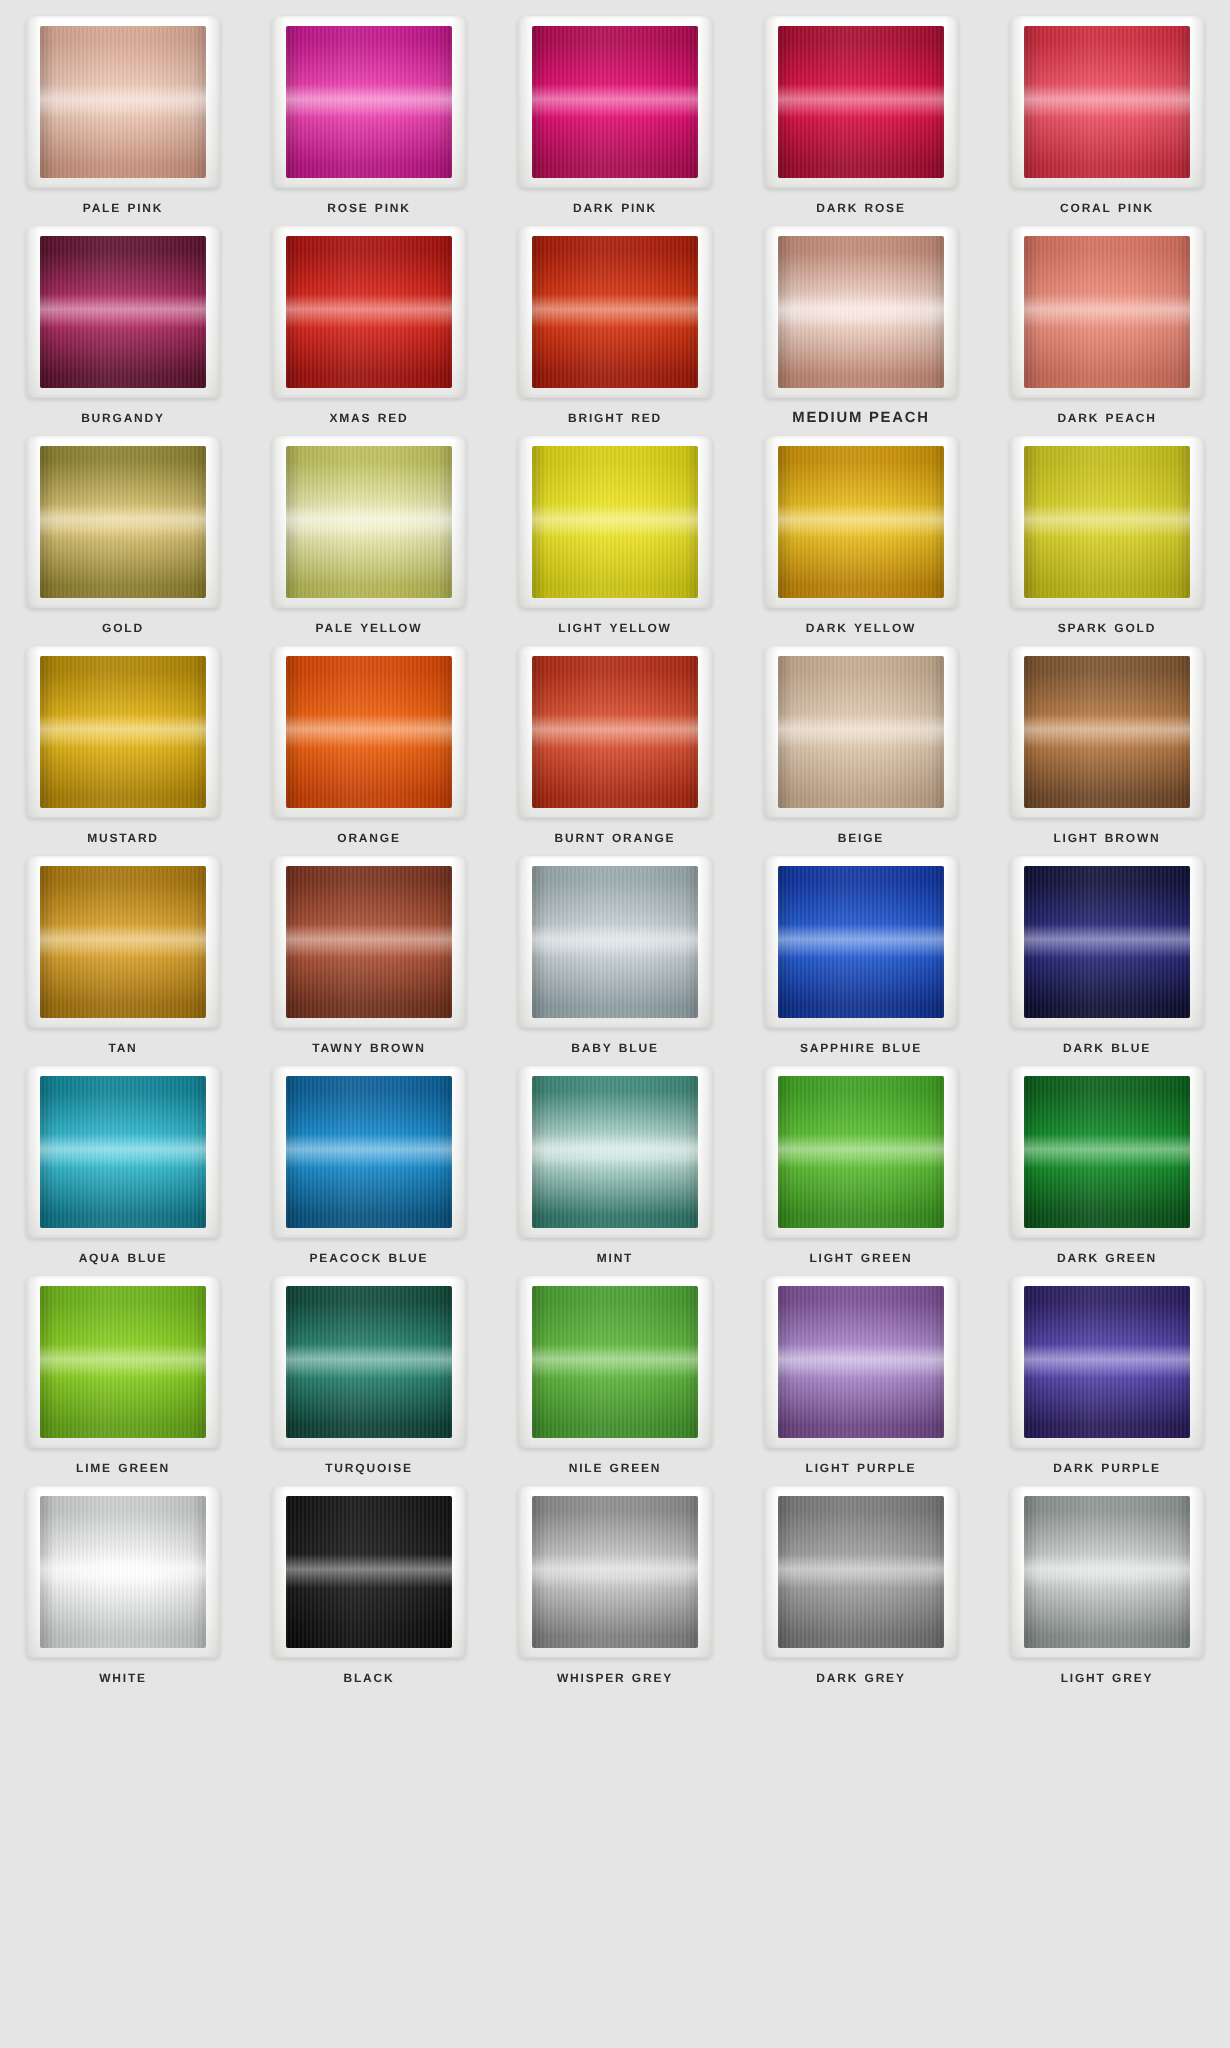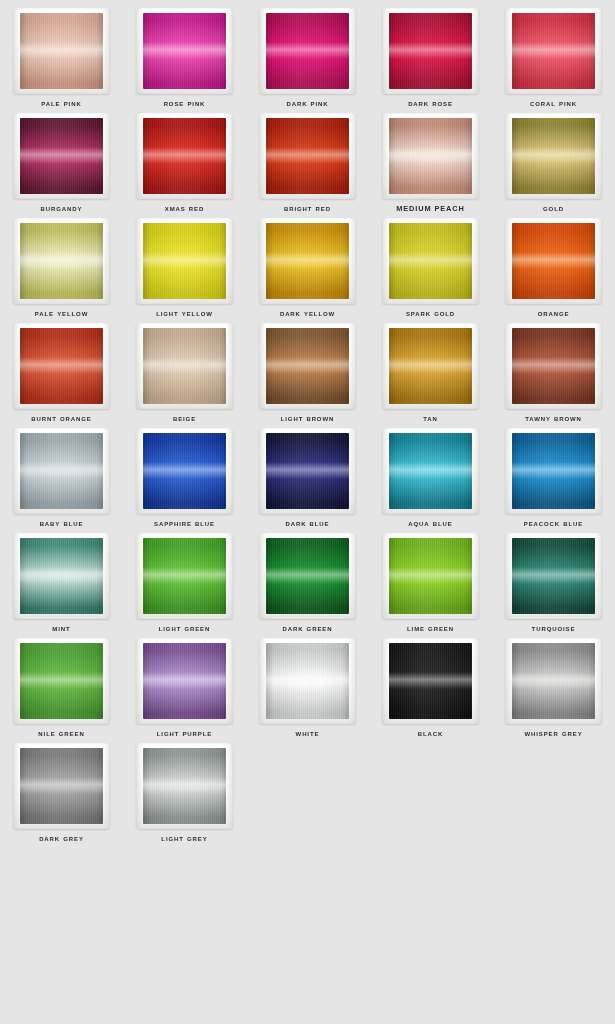--- a/index.html
+++ b/index.html
@@ -243,20 +243,31 @@
             <div class="fibers"></div>
             <div class="cyl"></div>
             <div class="sheen"></div>
           </div>
         </div>
         <div class="swatch-label plain-caps">medium peach</div>
       </div>
       <div class="swatch-cell">
         <div class="spool">
           <div class="thread">
+            <div class="base" style="background: linear-gradient(rgb(211, 112, 95) 0%, rgb(211, 112, 95) 10%, rgb(240, 145, 129) 46%, rgb(240, 145, 129) 54%, rgb(199, 106, 89) 92%, rgb(199, 106, 89) 100%);"></div>
+            <div class="fibers"></div>
+            <div class="cyl"></div>
+            <div class="sheen"></div>
+          </div>
+        </div>
+        <div class="swatch-label">Dark Peach</div>
+      </div>
+      <div class="swatch-cell">
+        <div class="spool">
+          <div class="thread">
             <div class="base" style="background: linear-gradient(rgb(141, 130, 49) 0%, rgb(141, 130, 49) 10%, rgb(224, 200, 120) 46%, rgb(224, 200, 120) 54%, rgb(138, 124, 45) 92%, rgb(138, 124, 45) 100%);"></div>
             <div class="fibers"></div>
             <div class="cyl"></div>
             <div class="sheen"></div>
           </div>
         </div>
         <div class="swatch-label">Gold</div>
       </div>
       <div class="swatch-cell">
         <div class="spool">
@@ -298,20 +309,31 @@
             <div class="fibers"></div>
             <div class="cyl"></div>
             <div class="sheen"></div>
           </div>
         </div>
         <div class="swatch-label">Spark Gold</div>
       </div>
       <div class="swatch-cell">
         <div class="spool">
           <div class="thread">
+            <div class="base" style="background: linear-gradient(rgb(176, 134, 4) 0%, rgb(176, 134, 4) 10%, rgb(233, 187, 26) 46%, rgb(233, 187, 26) 54%, rgb(168, 126, 3) 92%, rgb(168, 126, 3) 100%);"></div>
+            <div class="fibers"></div>
+            <div class="cyl"></div>
+            <div class="sheen"></div>
+          </div>
+        </div>
+        <div class="swatch-label">Mustard</div>
+      </div>
+      <div class="swatch-cell">
+        <div class="spool">
+          <div class="thread">
             <div class="base" style="background: linear-gradient(rgb(212, 69, 4) 0%, rgb(212, 69, 4) 10%, rgb(241, 101, 16) 46%, rgb(241, 101, 16) 54%, rgb(194, 61, 2) 92%, rgb(194, 61, 2) 100%);"></div>
             <div class="fibers"></div>
             <div class="cyl"></div>
             <div class="sheen"></div>
           </div>
         </div>
         <div class="swatch-label">Orange</div>
       </div>
       <div class="swatch-cell">
         <div class="spool">
@@ -492,20 +514,31 @@
       <div class="swatch-cell">
         <div class="spool">
           <div class="thread">
             <div class="base" style="background: linear-gradient(rgb(122, 79, 146) 0%, rgb(122, 79, 146) 10%, rgb(178, 146, 212) 46%, rgb(178, 146, 212) 54%, rgb(108, 68, 129) 92%, rgb(108, 68, 129) 100%);"></div>
             <div class="fibers"></div>
             <div class="cyl"></div>
             <div class="sheen"></div>
           </div>
         </div>
         <div class="swatch-label">Light Purple</div>
+      </div>
+      <div class="swatch-cell">
+        <div class="spool">
+          <div class="thread">
+            <div class="base" style="background: linear-gradient(rgb(44, 31, 99) 0%, rgb(44, 31, 99) 10%, rgb(90, 73, 182) 46%, rgb(90, 73, 182) 54%, rgb(38, 26, 86) 92%, rgb(38, 26, 86) 100%);"></div>
+            <div class="fibers"></div>
+            <div class="cyl"></div>
+            <div class="sheen"></div>
+          </div>
+        </div>
+        <div class="swatch-label">Dark Purple</div>
       </div>
       <div class="swatch-cell">
         <div class="spool">
           <div class="thread">
             <div class="base" style="background: linear-gradient(rgb(200, 204, 202) 0%, rgb(200, 204, 202) 10%, rgb(253, 253, 253) 46%, rgb(253, 253, 253) 54%, rgb(194, 198, 196) 92%, rgb(194, 198, 196) 100%);"></div>
             <div class="fibers"></div>
             <div class="cyl"></div>
             <div class="sheen"></div>
           </div>
         </div>

